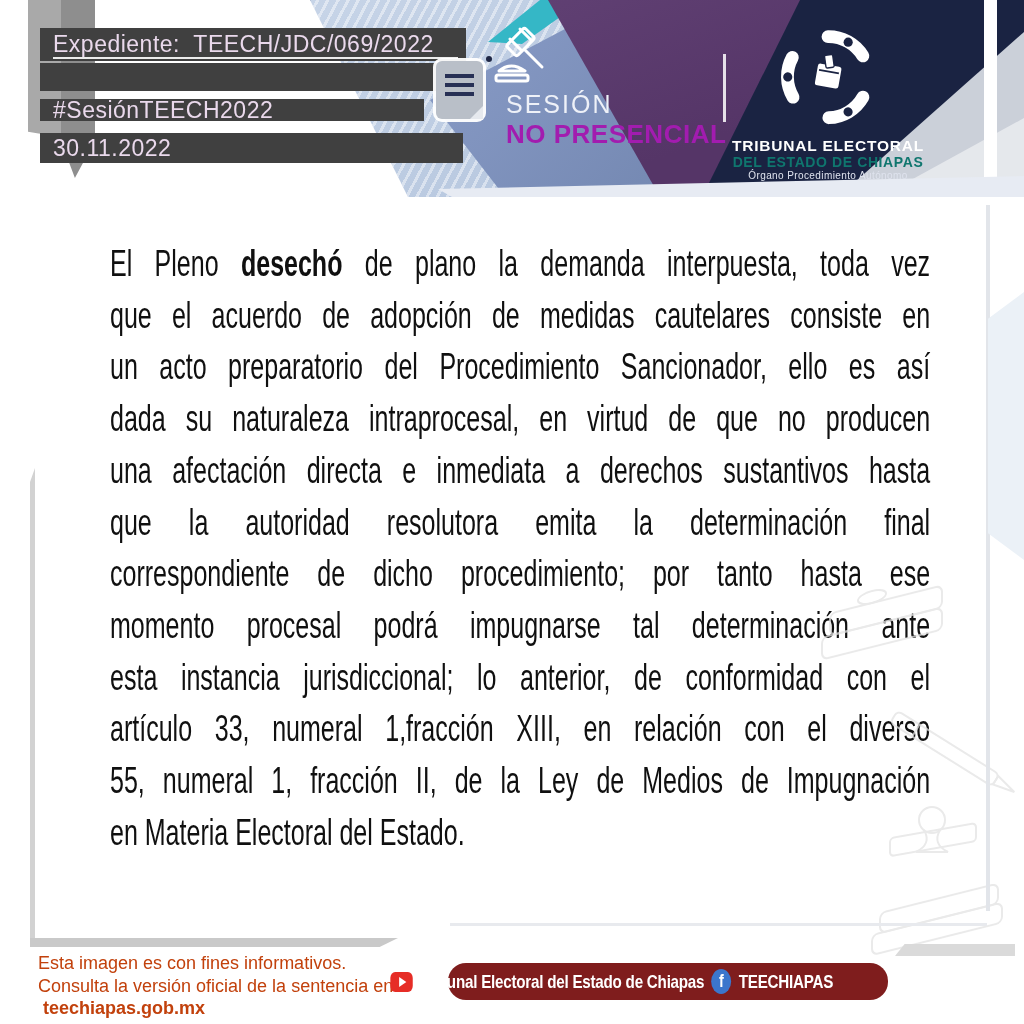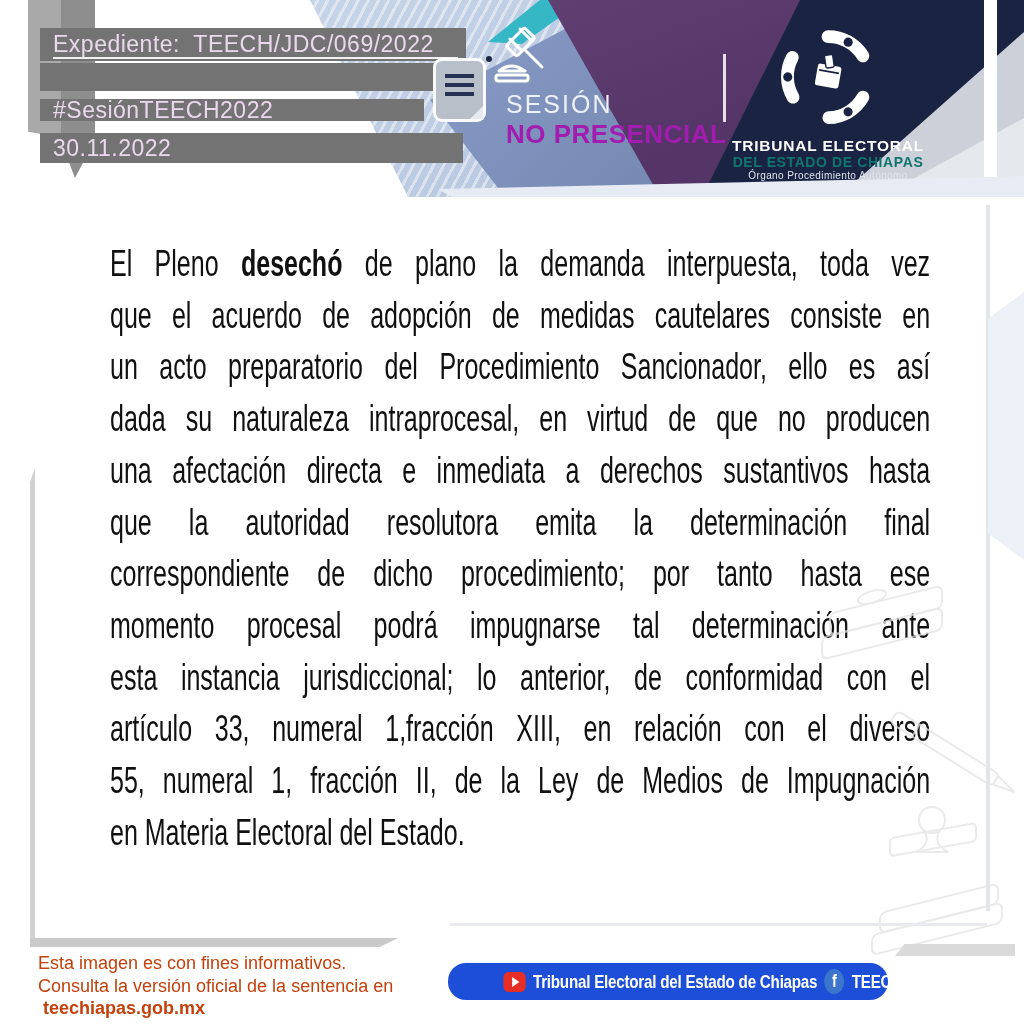--- a/index.html
+++ b/index.html
@@ -38,21 +38,21 @@
   .hdr-paleband{position:absolute;inset:0;background:#e7ebf3;
     clip-path:polygon(438px 189px,1024px 176px,1024px 197px,452px 197px);}
   .hdr-dot{position:absolute;left:486px;top:56px;width:6px;height:6px;border-radius:50%;background:#1d2644;}
 
   
   .ribbon{position:absolute;left:28px;top:0;width:67px;height:178px;
     background:linear-gradient(to right,#a9a9a9 0 50%,#8e8e8e 50% 100%);
     clip-path:polygon(0 0,100% 0,100% 79%,70% 100%,47% 77%,0 74%);}
 
   
-  .bar{position:absolute;background:#737373;color:#ead9ec;display:flex;align-items:center;
+  .bar{position:absolute;background:#404040;color:#ead9ec;display:flex;align-items:center;
     font-size:23px;letter-spacing:.5px;}
   .bar-text{white-space:pre;padding-left:13px;}
   .bar1{left:40px;top:28px;width:426px;height:33px;}
   .bar1-underline{position:absolute;left:13px;bottom:2px;width:405px;height:2px;background:rgba(255,255,255,.9);}
   .bar2{left:40px;top:63px;width:411px;height:28px;}
   .bar3{left:40px;top:99px;width:384px;height:22px;}
   .bar4{left:40px;top:133px;width:423px;height:30px;}
 
   
   .doc-icon{position:absolute;left:436px;top:61px;width:47px;height:58px;background:#b9bfc8;
@@ -97,21 +97,21 @@
   .frame-right-h{position:absolute;left:450px;top:923px;width:537px;height:3px;background:#e8eaee;}
   .frame-right-shadow{position:absolute;left:895px;top:944px;width:120px;height:12px;background:#dadada;
     clip-path:polygon(8% 0,100% 0,100% 100%,0 100%);}
   .right-pale{position:absolute;left:988px;top:292px;width:36px;height:268px;background:#ebf1f7;
     clip-path:polygon(0 10%,100% 0,100% 100%,0 90%);}
 
   
   .disclaimer{position:absolute;left:38px;top:952px;font-size:18px;line-height:22.5px;color:#c2410c;}
   .disclaimer .site{font-weight:700;padding-left:5px;}
   .social-pill{position:absolute;left:448px;top:963px;width:440px;height:37px;border-radius:18px;
-    background:#1d4ed8;display:flex;align-items:center;justify-content:flex-start;}
+    background:#7f1d1d;display:flex;align-items:center;justify-content:flex-end;}
   .pill-row{display:flex;align-items:center;gap:9px;transform:scaleX(.8);white-space:nowrap;}
   .yt-icon{width:28px;height:20px;border-radius:6px;background:#e62d26;position:relative;flex:none;}
   .yt-icon::after{content:"";position:absolute;left:11px;top:5px;width:0;height:0;
     border-left:9px solid #ffffff;border-top:5px solid transparent;border-bottom:5px solid transparent;}
   .pill-label{color:#ffffff;font-size:19px;font-weight:700;letter-spacing:-.3px;}
   .fb-icon{width:25px;height:25px;border-radius:50%;background:#3b76cc;color:#ffffff;
     font-size:18px;font-weight:700;display:flex;align-items:center;justify-content:center;flex:none;}
 </style>
 </head>
 <body>

